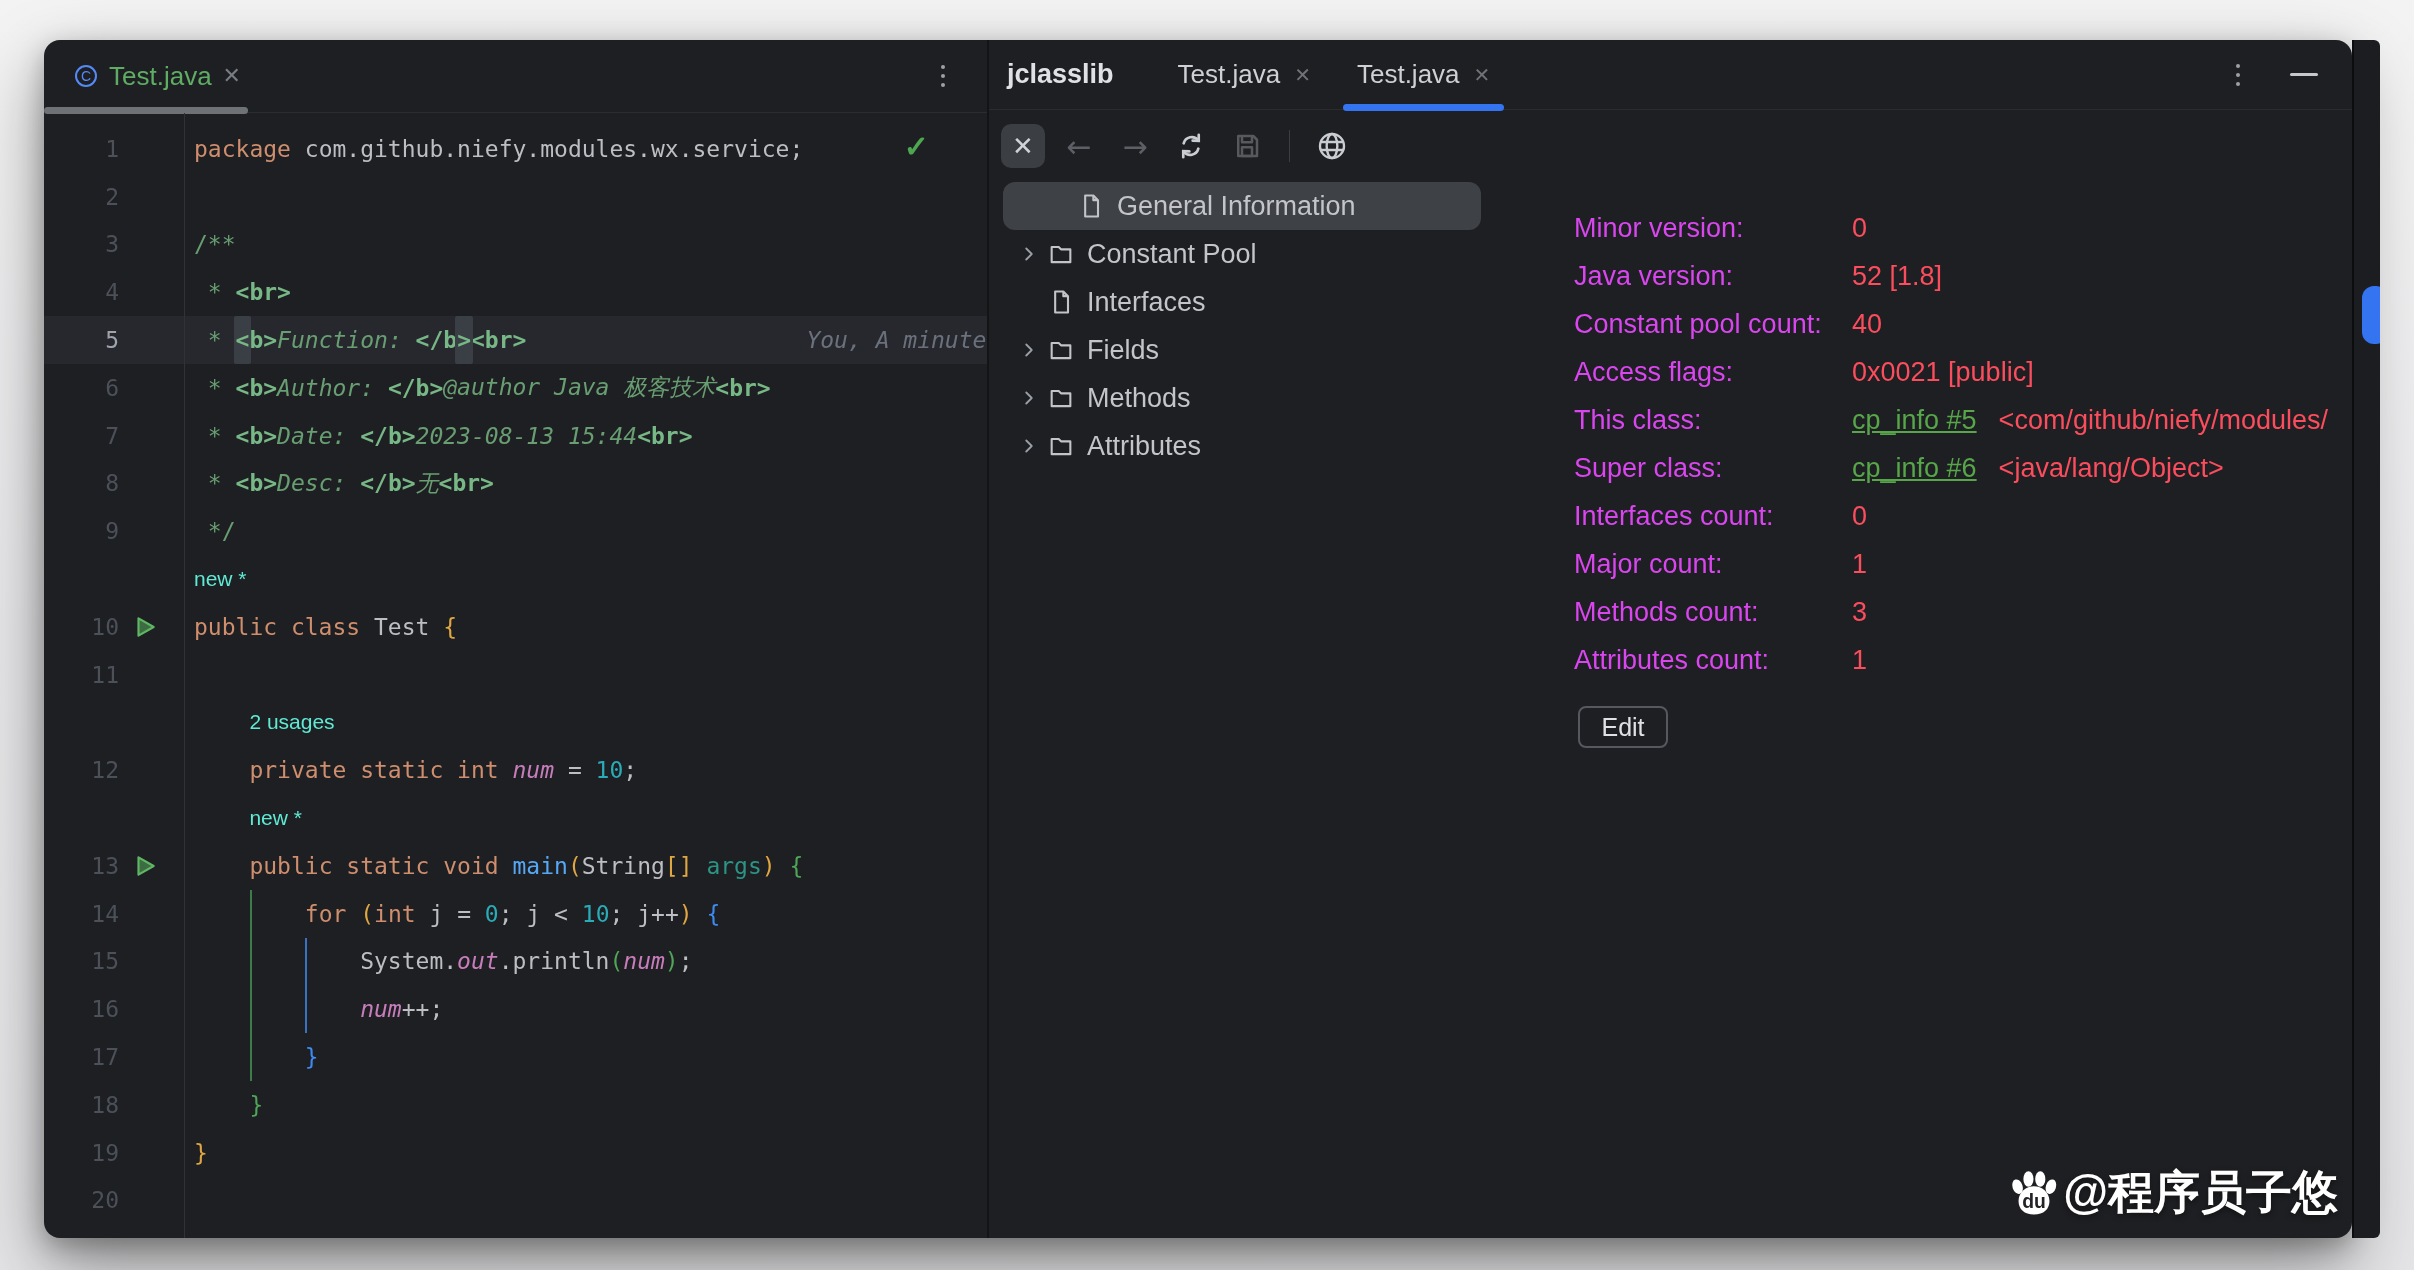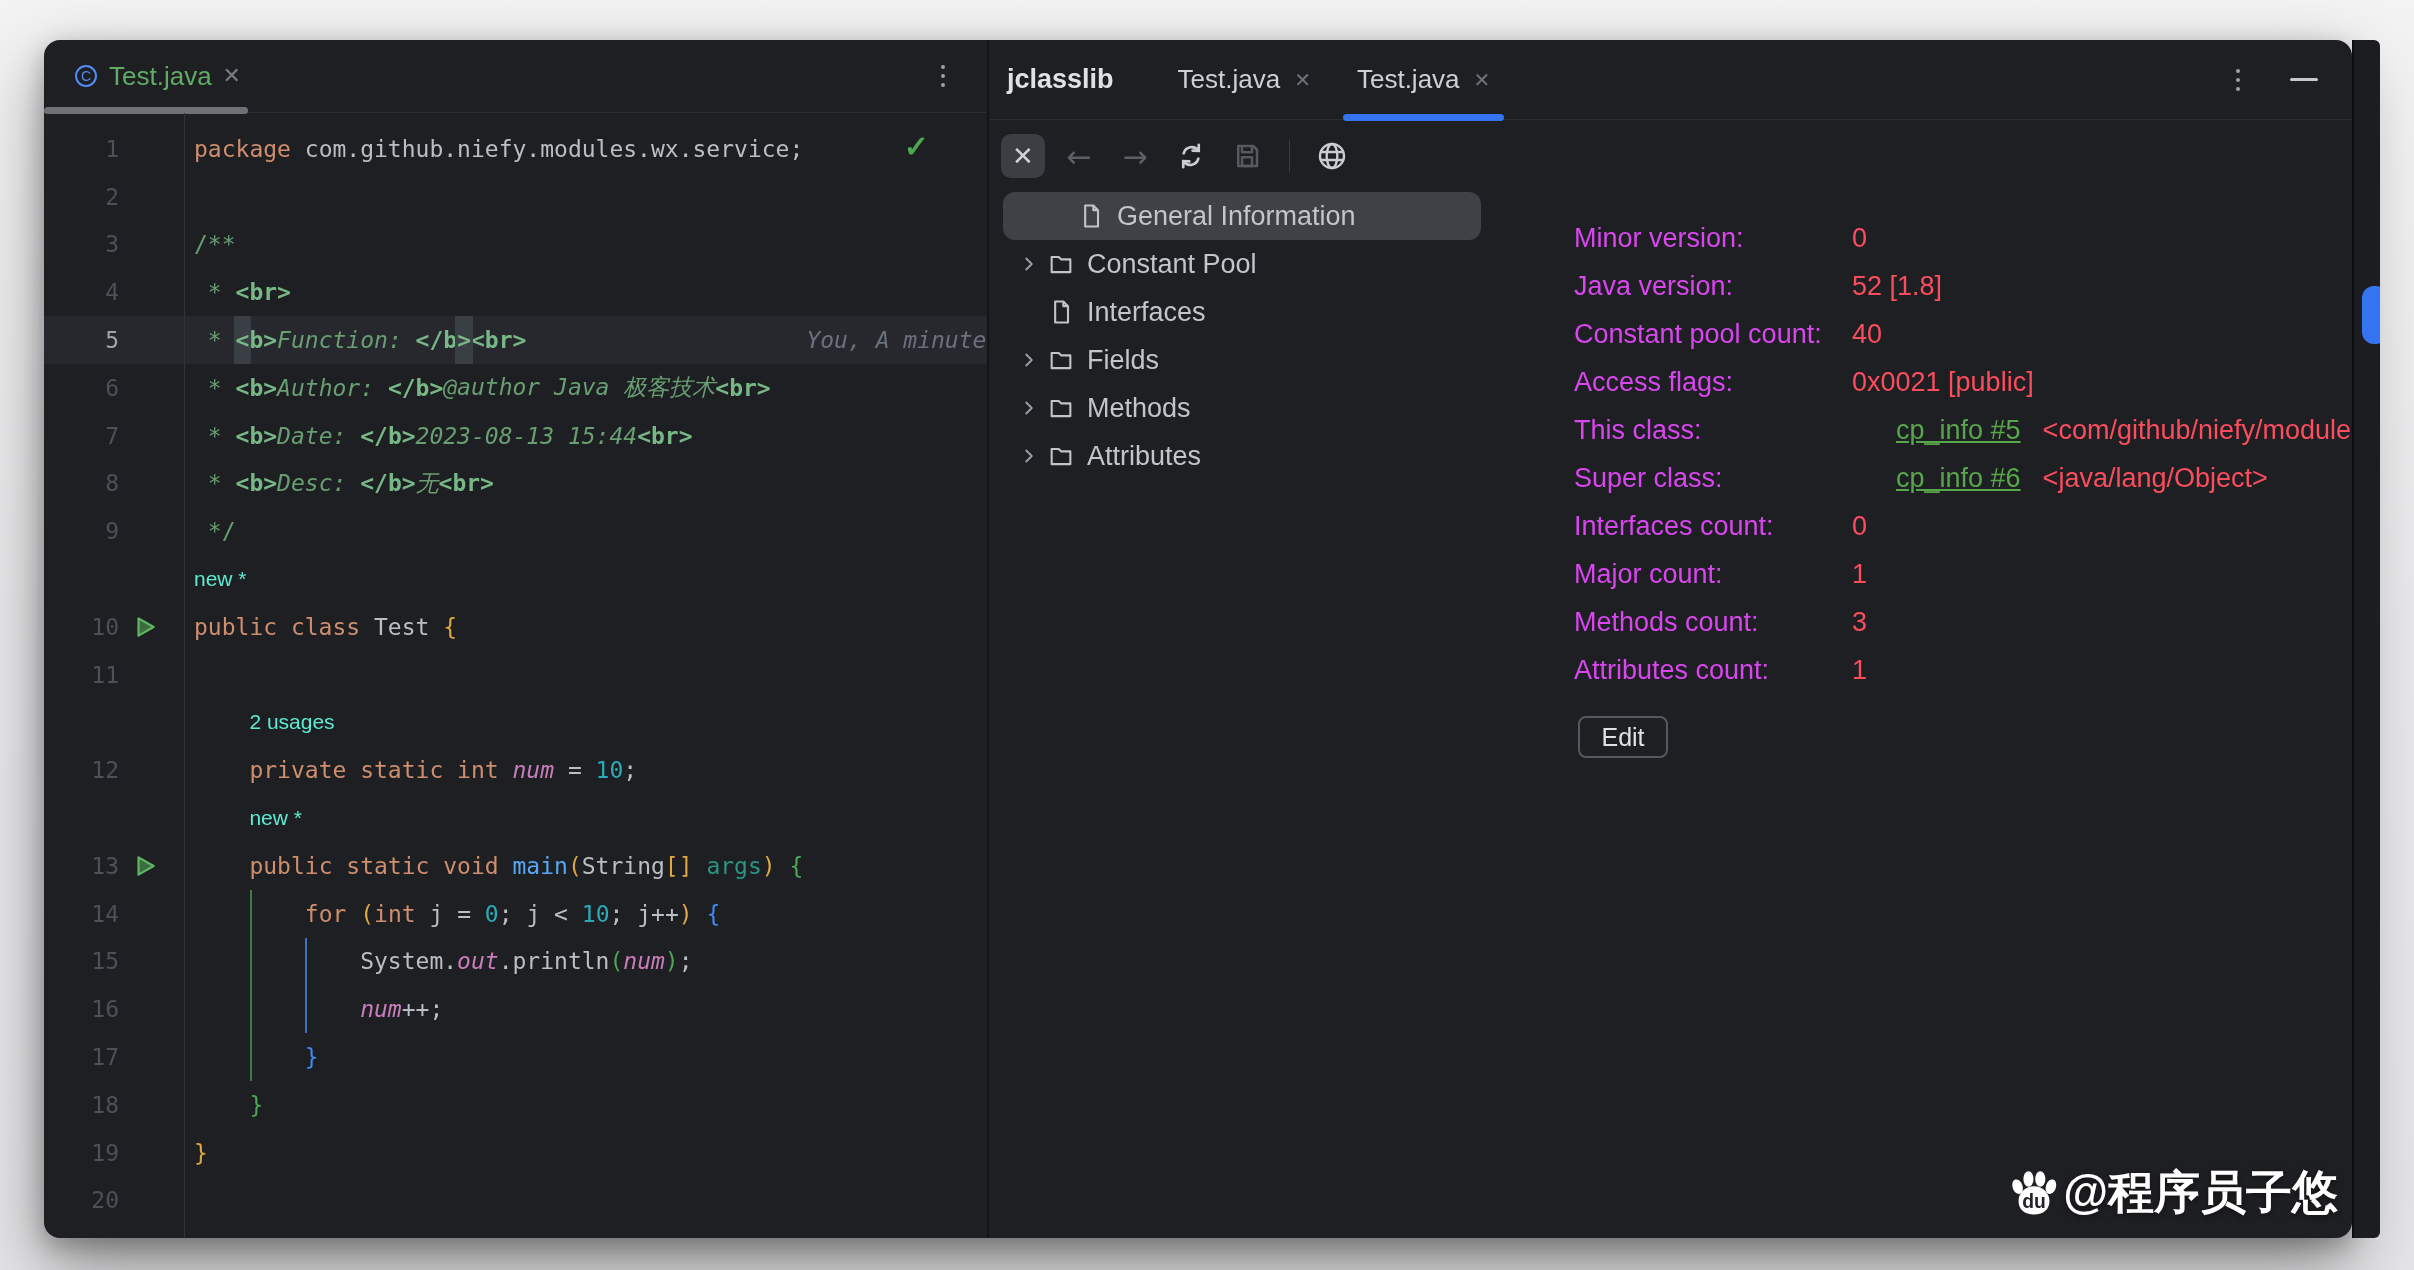--- a/index.html
+++ b/index.html
@@ -51,21 +51,21 @@
   
   .kw{color:#cf8e6d} .pl{color:#bcbec4} .num{color:#2aacb8}
   .doc{color:#689e72} .doctag{color:#77b886;font-weight:bold} .docit{color:#689e72;font-style:italic}
   .fld{color:#c77dbb;font-style:italic} .mth{color:#56a8f5}
   .p1{color:#dfa742} .p2{color:#4fa558} .p3{color:#3d8bf2} .prm{color:#2b9484}
   .hl{position:relative;z-index:0}
   .hl::before{content:'';position:absolute;left:-2px;right:-2px;top:-11px;bottom:-11px;background:#3a3e45;z-index:-1;border-radius:2px}
 
   
   .rpane { flex:1; display:flex; flex-direction:column; min-width:0; }
-  .rheader { height:80px; flex:none; display:flex; align-items:center;
+  .rheader { height:70px; flex:none; display:flex; align-items:center;
     border-bottom:1px solid #2a2c30; padding-left:18px; }
   .rtitle { font-size:27px; font-weight:bold; color:#dfe1e5; margin-right:48px; }
   .rtab { height:100%; display:flex; align-items:center; gap:14px; padding:0 16px; position:relative; margin-right:14px; }
   .rtab .rtlabel { font-size:26px; color:#ced0d6; }
   .rtab .tclose { color:#6f7379; font-size:20px; }
   .rtab.active::after { content:''; position:absolute; left:2px; right:2px; bottom:-2px; height:7px;
     border-radius:4px; background:var(--accent); }
   .winctl { margin-left:auto; display:flex; align-items:center; gap:44px; padding-right:34px; }
   .minbar { width:28px; height:3px; background:#c6c8cc; border-radius:2px; }
 
@@ -80,21 +80,21 @@
   .trow { height:48px; display:flex; align-items:center; border-radius:12px; padding-left:8px; }
   .trow.sel { background:#3e4145;padding-left:38px; }
   .chev { width:36px; flex:none; display:flex; align-items:center; justify-content:center; }
   .ticon { width:40px; flex:none; display:flex; align-items:center; }
   .tlabel2 { font-size:27px; color:#c3c5ca; }
 
   .info { position:absolute; left:585px; top:22px; white-space:nowrap; }
   .irow { height:48px; display:flex; align-items:center; }
   .ilabel { width:278px; flex:none; font-size:27px; color:#d946ef; }
   .rval { font-size:27px; color:var(--valred); }
-  .cplink { font-size:27px; color:var(--linkgreen); text-decoration:underline; margin-right:22px;margin-left:44px; }
+  .cplink { font-size:27px; color:var(--linkgreen); text-decoration:underline; margin-right:22px; }
   .editbtn { margin-top:22px; margin-left:4px; width:90px; height:42px; background:transparent;
     border:2px solid #55585e; border-radius:8px; color:#dfe1e5; font-size:25px;
     font-family:"Liberation Sans", sans-serif; display:flex; align-items:center; justify-content:center; }
 
   
   .watermark { position:absolute; right:14px; bottom:14px; display:flex; align-items:center; 
     color:#ffffff; z-index:20; }
   .wm-text { font-size:46px; font-weight:bold; text-shadow:0 2px 6px rgba(0,0,0,.45); }
 
   .cicon { width:24px; height:24px; }

